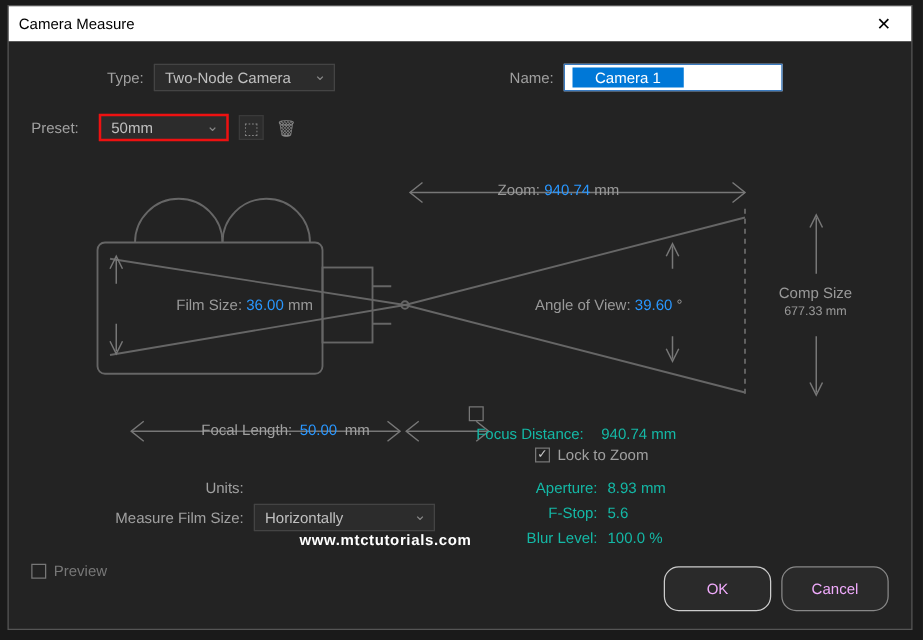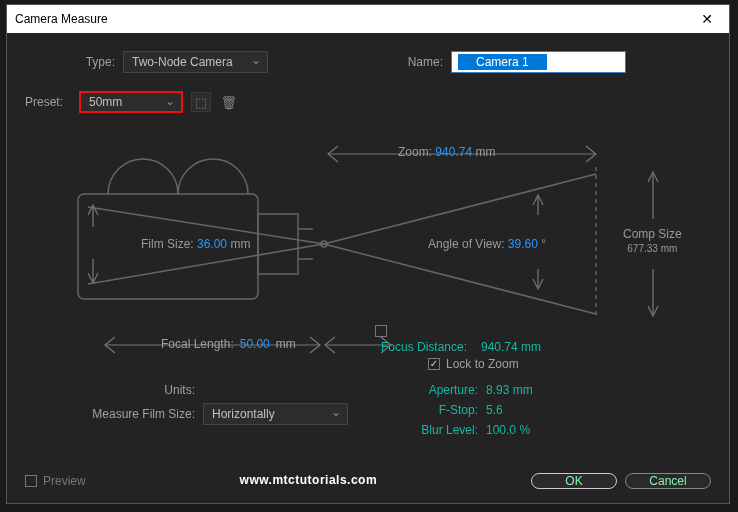--- a/index.html
+++ b/index.html
@@ -94,25 +94,26 @@
   .lowcol2 .lowrow .label-r { width: 70px; }
   .footer {
     position: absolute;
     bottom: 14px; left: 18px; right: 18px;
     display: flex; justify-content: space-between;
   }
   .preview { display: flex; align-items: center; gap: 6px; color: #777; }
   .watermark { font-size: 12px; color: #fff; font-weight: 600; letter-spacing: 0.5px; }
   .btns { display: flex; gap: 8px; }
   .btn {
-    width: 86px; height: 16px;
+    width: 86px; height: 36px;
     border: 1px solid #888; border-radius: 12px;
     display: inline-flex; align-items: center; justify-content: center;
-    color: #86efac; font-size: 12px;
+    color: #f0abfc; font-size: 12px;
     background: #2a2a2a;
+    margin-top: 28px;
   }
   .focal-arrow-wrap { position:absolute; left:70px; top:0; width:300px; height:50px; }
 </style>
 </head>
 <body>
 
 <div class="window">
   <div class="titlebar">
     <span>Camera Measure</span>
     <span class="close">✕</span>

